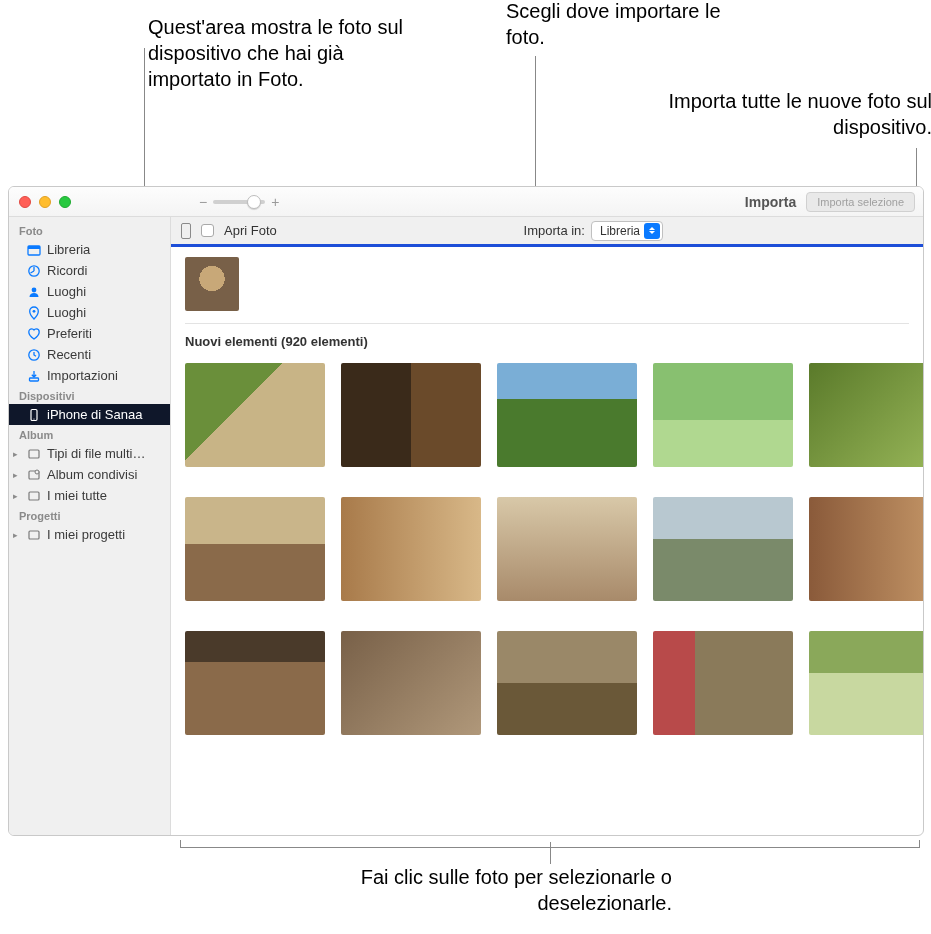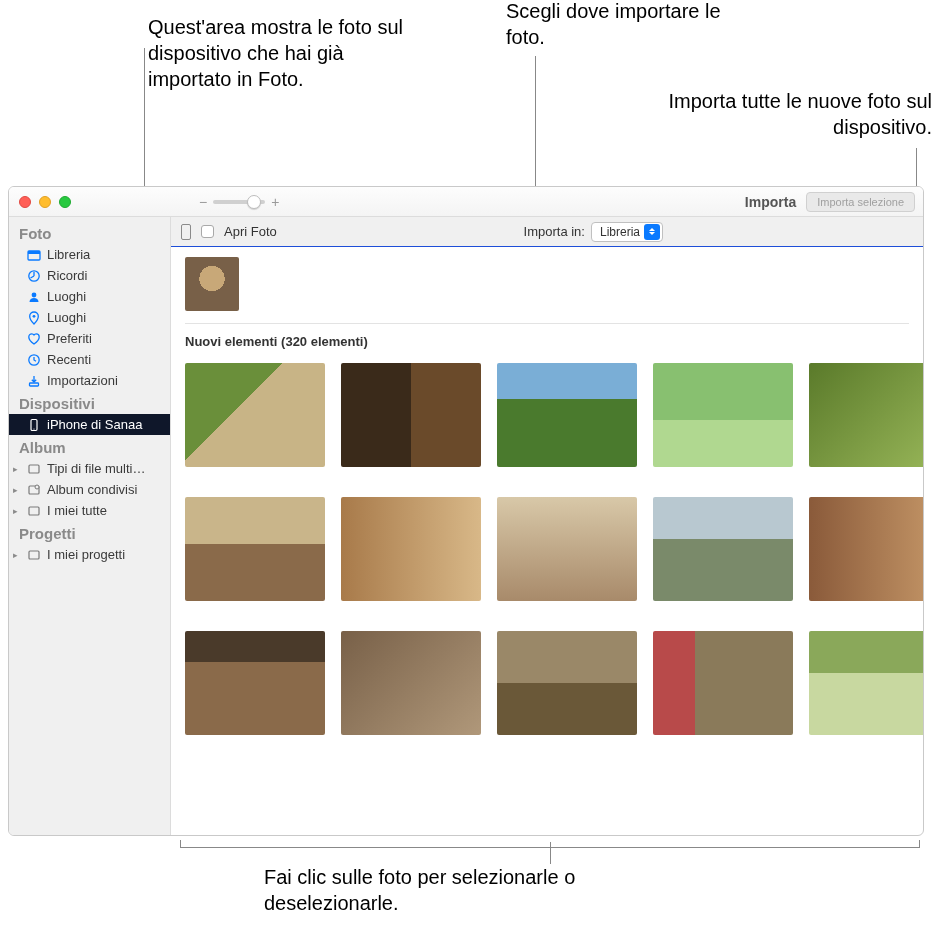--- a/index.html
+++ b/index.html
@@ -63,41 +63,41 @@
   
   .body{flex:1; display:flex; overflow:hidden;}
   .sidebar{
     width:162px;
     background:#f0f0f0;
     border-right:1px solid #dcdcdc;
     padding:4px 0 0 0;
     overflow-y:auto;
   }
   .sb-group-label{
-    font-size:15px; color:#8a8a8a; font-weight:600;
+    font-size:11px; color:#8a8a8a; font-weight:600;
     padding:4px 8px 2px 10px;
   }
   .sb-item{
     display:flex; align-items:center; gap:6px;
     padding:3px 6px 3px 18px;
     color:#3a3a3a;
     cursor:default;
     white-space:nowrap; overflow:hidden; text-overflow:ellipsis;
   }
   .sb-item.selected{background:#0f172a; color:#fff;}
   .sb-item.selected .sb-icon{color:#fff;}
   .sb-icon{width:14px; height:14px; flex:0 0 14px; display:flex;align-items:center;justify-content:center;color:#0a7aff;}
   .sb-item .disclosure{position:absolute; left:4px; color:#8a8a8a; font-size:9px;}
   .sb-item.hasdisc{position:relative;}
   
   .main{flex:1; display:flex; flex-direction:column; overflow:hidden;}
   .importbar{
     height:30px;
     background:#f0f0f0;
-    border-bottom:1px solid #1d4ed8;
+    border-bottom:3px solid #1d4ed8;
     display:flex; align-items:center;
     padding:0 10px;
     gap:10px;
   }
   .device-glyph{width:10px;height:16px;border:1px solid #8a8a8a;border-radius:2px;}
   .chk{width:13px;height:13px;border:1px solid #a9a9a9;border-radius:3px;background:#fff;}
   .importin{margin-left:auto; display:flex; align-items:center; gap:6px;}
   .popup{
     display:flex;align-items:center;gap:4px;
     background:#fff;border:1px solid #c0c0c0;border-radius:4px;
@@ -142,21 +142,21 @@
   .grid{display:grid;grid-template-columns:repeat(5,140px);gap:30px 16px;margin-top:14px;}
   svg{display:block;}
   .bracket { position:absolute; border-color:#888; border-style:solid; }
 </style>
 </head>
 <body>
 
 <div class="callout" style="left:148px; top:14px; width:260px;">Quest'area mostra le foto sul dispositivo che hai già importato in Foto.</div>
 <div class="callout" style="left:506px; top:-2px; width:250px;">Scegli dove importare le foto.</div>
 <div class="callout" style="left:642px; top:88px; width:290px; text-align:right;">Importa tutte le nuove foto sul dispositivo.</div>
-<div class="callout" style="left:264px; top:864px; width:420px; text-align:left;">Fai clic sulle foto per selezionarle o deselezionarle.</div>
+<div class="callout" style="left:252px; top:864px; width:420px; text-align:right;">Fai clic sulle foto per selezionarle o deselezionarle.</div>
 
 <div class="callout-line" style="left:144px; top:48px; width:1px; height:290px;"></div>
 <div class="callout-line" style="left:535px; top:56px; width:1px; height:158px;"></div>
 <div class="callout-line" style="left:916px; top:148px; width:1px; height:38px;"></div>
 <div class="callout-line" style="left:550px; top:842px; width:1px; height:22px;"></div>
 
 <div class="bracket" style="left:144px; top:260px; width:10px; height:108px; border-width:1px 0 1px 1px;"></div>
 <div class="bracket" style="left:180px; top:840px; width:740px; height:8px; border-width:0 1px 1px 1px;"></div>
 
 <div class="window">
@@ -315,21 +315,21 @@
         </div>
         <div style="flex:0 0 240px"></div>
       </div>
 
       <div class="content-scroll">
         <div class="thumb-row">
           <div class="thumb small phcat"></div>
         </div>
         <hr class="divider">
         <div class="section-head">
-          <span class="section-title">Nuovi elementi (320 elementi)</span>
+          <span class="section-title">Nuovi elementi (920 elementi)</span>
         </div>
         <div class="grid">
           <div class="thumb ph1"></div>
           <div class="thumb ph2"></div>
           <div class="thumb ph3"></div>
           <div class="thumb ph4"></div>
           <div class="thumb ph5"></div>
           <div class="thumb ph6"></div>
           <div class="thumb ph7"></div>
           <div class="thumb ph8"></div>

